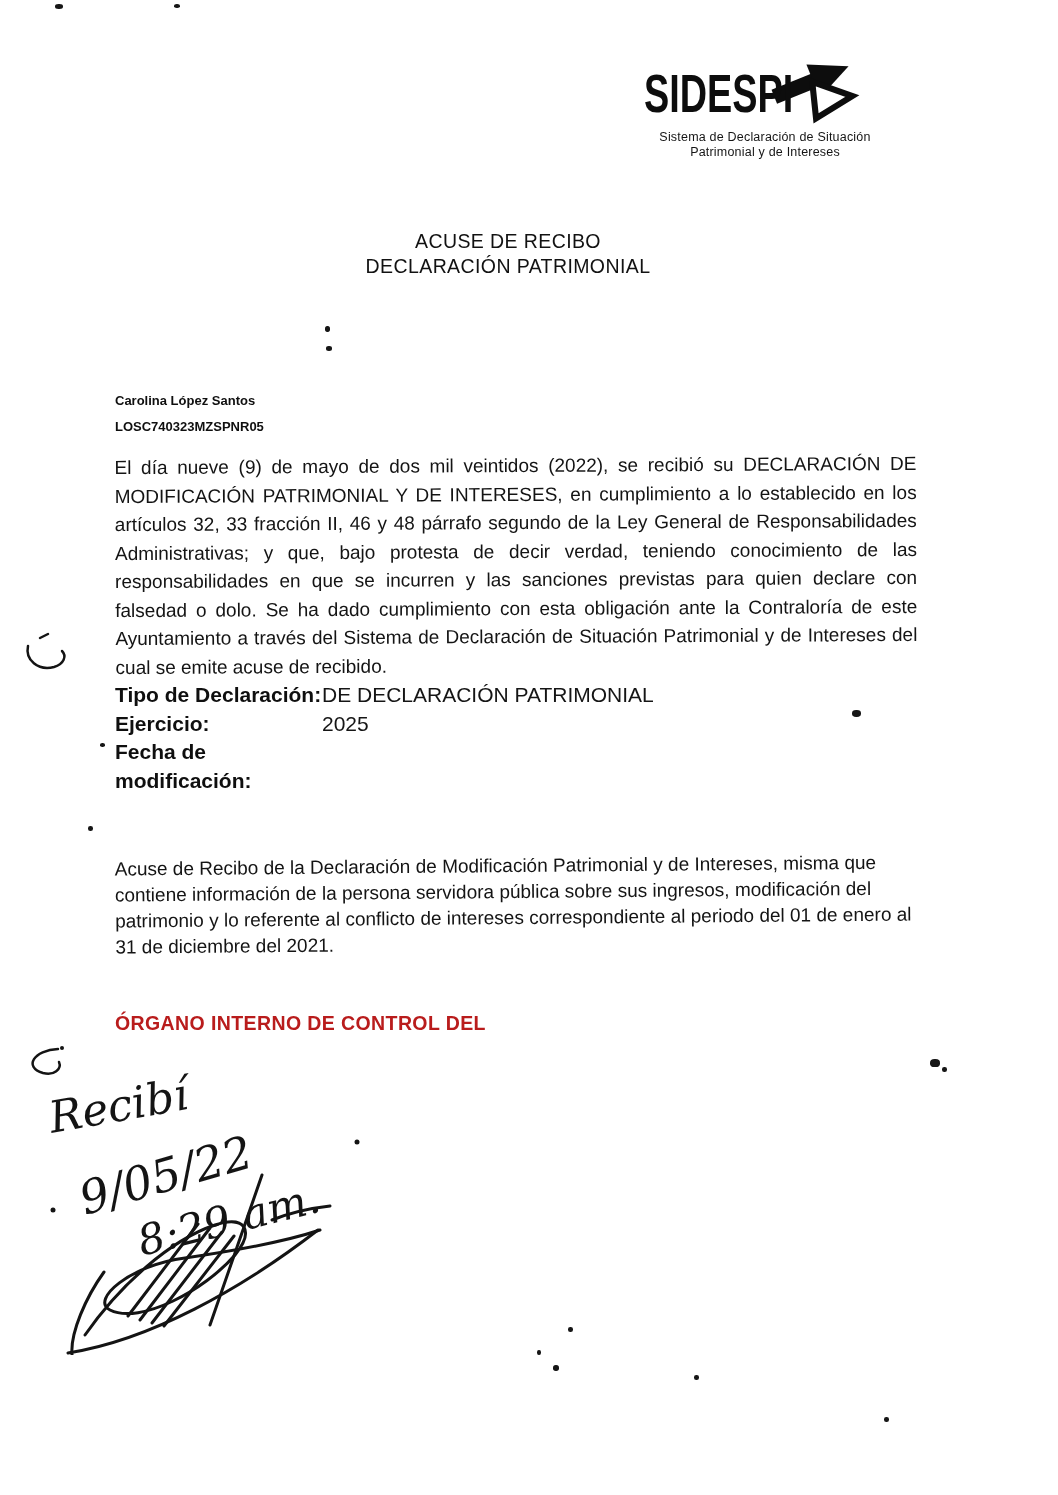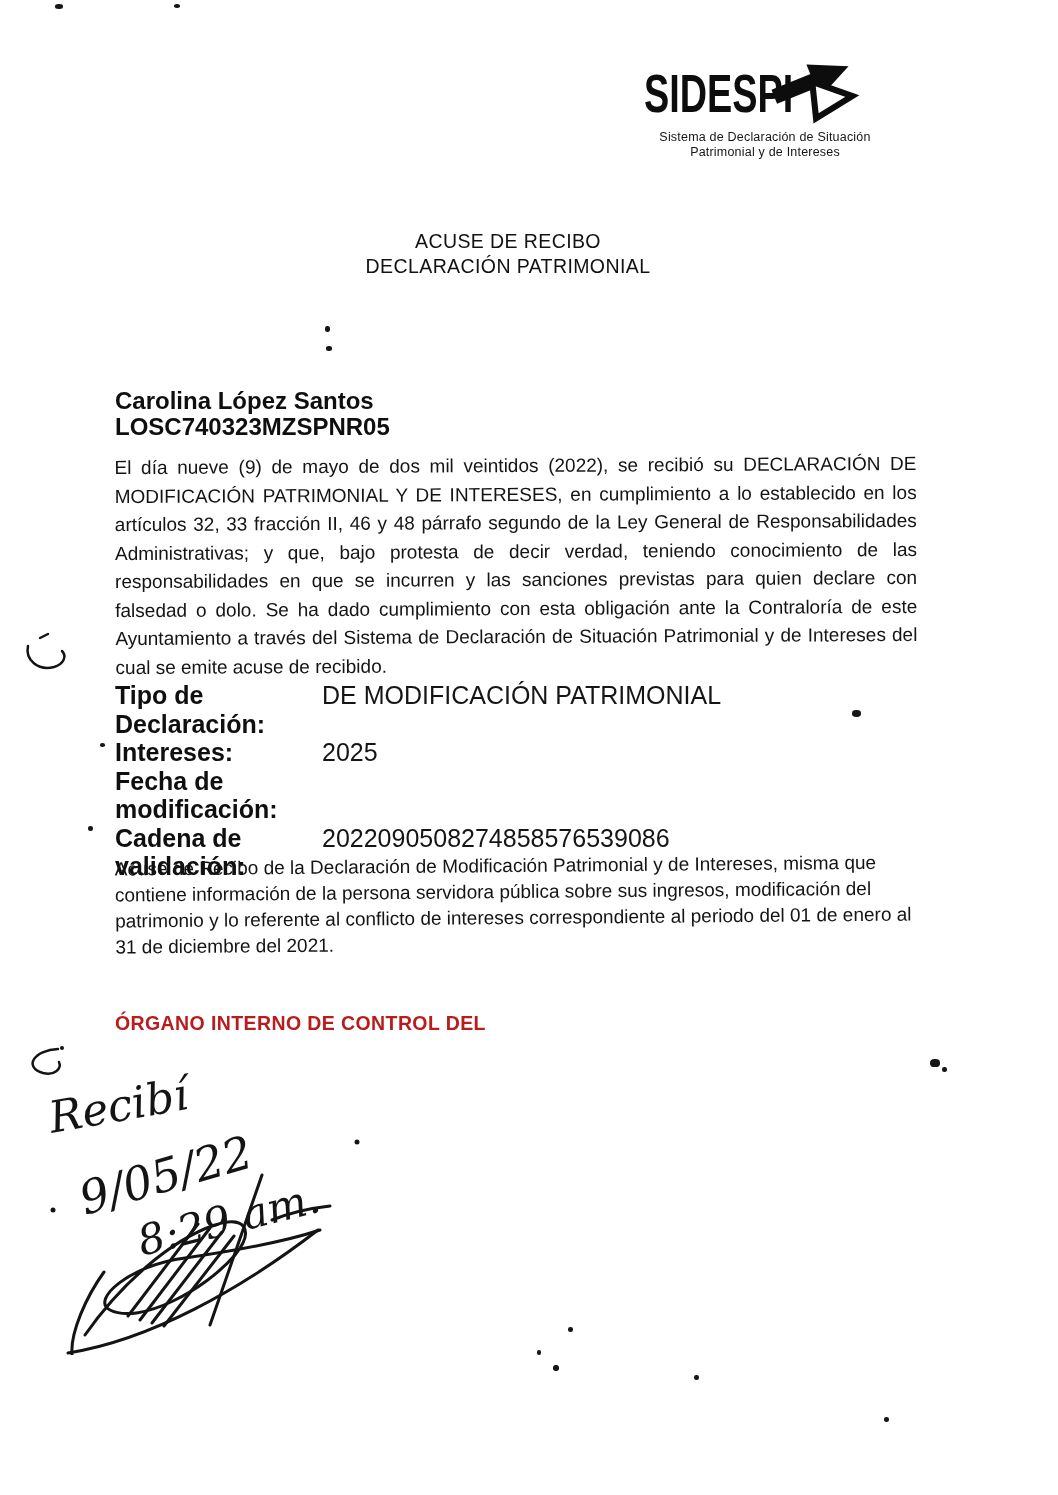--- a/index.html
+++ b/index.html
@@ -25,34 +25,34 @@
   }
   .logo-arrow { margin-left: -88px; margin-top: -14px; flex: 0 0 auto; }
   .tagline { text-align: center; font-weight: 400; font-size: 12.5px; line-height: 15px; letter-spacing: 0.2px; margin-top: 2px; color: #151515; }
   
   .title-block {
     position: absolute; top: 229px; left: 0; width: 100%;
     text-align: center; transform: translateX(-21px);
     font-size: 19.5px; line-height: 25px; letter-spacing: 0.4px; color: #121212;
   }
   
-  .declarant { position: absolute; left: 115px; top: 388px; font-weight: 700; font-size: 24px; line-height: 26px; color: #0f0f0f; }
+  .declarant { position: absolute; left: 115px; top: 388px; font-weight: 700; font-size: 13px; line-height: 26px; color: #0f0f0f; }
   
   .para1 {
     position: absolute; left: 115px; top: 452px; width: 802px;
     font-size: 19px; line-height: 28.5px; text-align: justify;
     transform: rotate(-0.3deg); color: #141414;
   }
   .para2 {
     position: absolute; left: 115px; top: 853px; width: 800px;
     font-size: 19px; line-height: 26px;
     transform: rotate(-0.5deg); color: #141414;
   }
   
-  .fields { position: absolute; left: 115px; top: 681px; width: 700px; font-size: 25px; }
+  .fields { position: absolute; left: 115px; top: 681px; width: 700px; font-size: 21px; }
   .field-row { display: flex; line-height: 28.5px; }
   .field-label { font-weight: 700; width: 207px; flex: 0 0 auto; color: #0f0f0f; }
   .field-value { color: #151515; }
   
   .office-heading {
     position: absolute; left: 115px; top: 1012px;
     font-weight: 700; font-size: 19.5px; letter-spacing: 0.4px; color: #b91c1c;
   }
   
   .handwriting { position: absolute; left: 10px; top: 1035px; width: 380px; height: 320px; }
@@ -94,32 +94,28 @@
   <div class="declarant">
     <div>Carolina López Santos</div>
     <div>LOSC740323MZSPNR05</div>
   </div>
 
   <p class="para1">El día nueve (9) de mayo de dos mil veintidos (2022), se recibió su DECLARACIÓN DE MODIFICACIÓN PATRIMONIAL Y DE INTERESES, en cumplimiento a lo establecido en los artículos 32, 33 fracción II, 46 y 48 párrafo segundo de la Ley General de Responsabilidades Administrativas; y que, bajo protesta de decir verdad, teniendo conocimiento de las responsabilidades en que se incurren y las sanciones previstas para quien declare con falsedad o dolo. Se ha dado cumplimiento con esta obligación ante la Contraloría de este Ayuntamiento a través del Sistema de Declaración de Situación Patrimonial y de Intereses del cual se emite acuse de recibido.</p>
 
   <div class="fields">
     <div class="field-row">
       <span class="field-label">Tipo de Declaración:</span>
-      <span class="field-value">DE MODIFICACIÓN PATRIMONIAL</span>
+      <span class="field-value">DE DECLARACIÓN PATRIMONIAL</span>
     </div>
     <div class="field-row">
-      <span class="field-label">Intereses:</span>
+      <span class="field-label">Ejercicio:</span>
       <span class="field-value">2025</span>
     </div>
     <div class="field-row">
       <span class="field-label">Fecha de modificación:</span>
-    </div>
-    <div class="field-row">
-      <span class="field-label">Cadena de validación:</span>
-      <span class="field-value">2022090508274858576539086</span>
     </div>
   </div>
 
   <p class="para2">Acuse de Recibo de la Declaración de Modificación Patrimonial y de Intereses, misma que contiene información de la persona servidora pública sobre sus ingresos, modificación del patrimonio y lo referente al conflicto de intereses correspondiente al periodo del 01 de enero al 31 de diciembre del 2021.</p>
 
   <div class="office-heading">ÓRGANO INTERNO DE CONTROL DEL</div>
 
   <svg class="stray-curl-1" viewBox="0 0 60 50">
     <path d="M 28 8 L 36 4" stroke="#141414" stroke-width="2.5" fill="none" stroke-linecap="round"></path>
     <path d="M 16 16 C 13 30, 26 41, 42 37 C 52 34, 55 26, 50 21" stroke="#141414" stroke-width="2.5" fill="none" stroke-linecap="round"></path>

